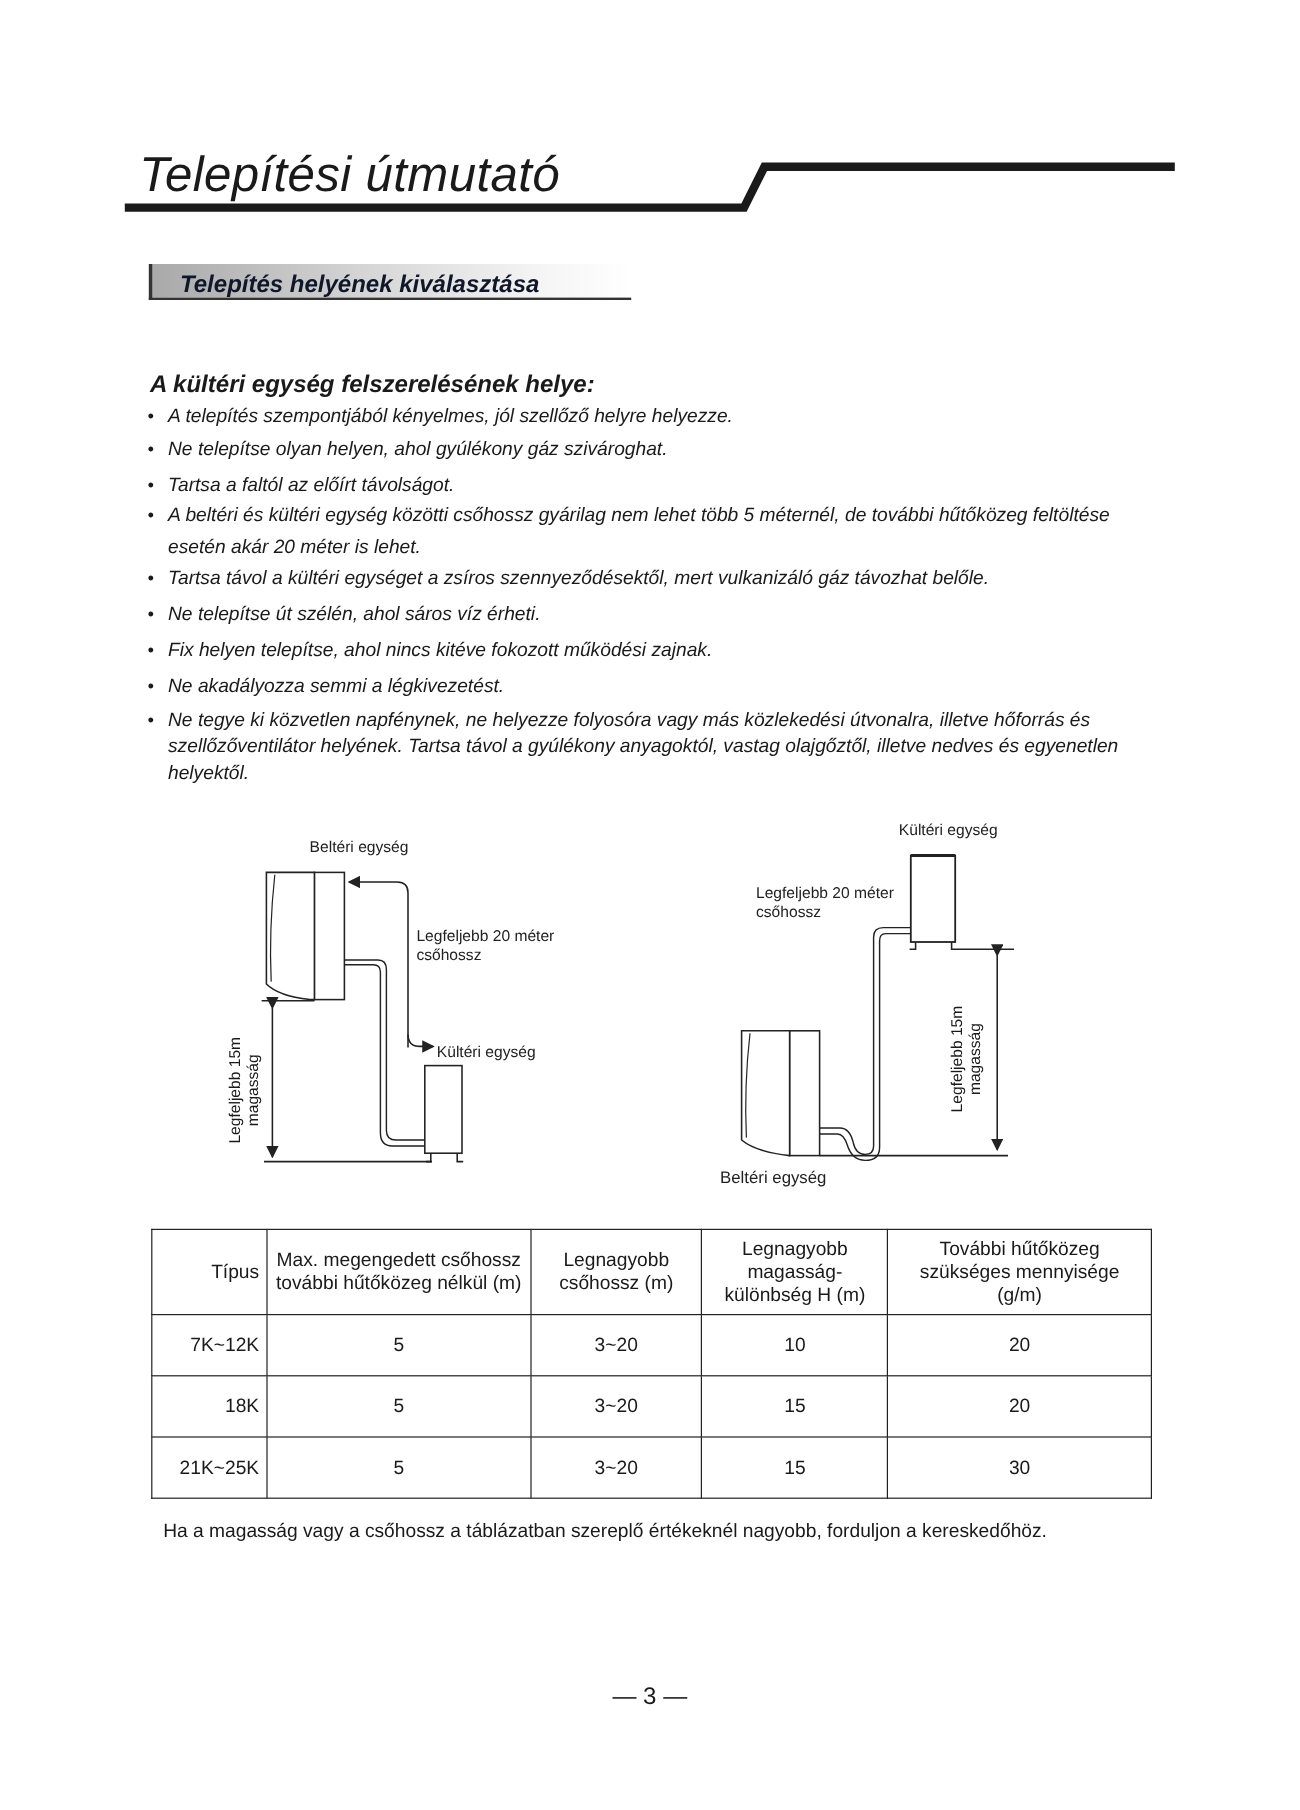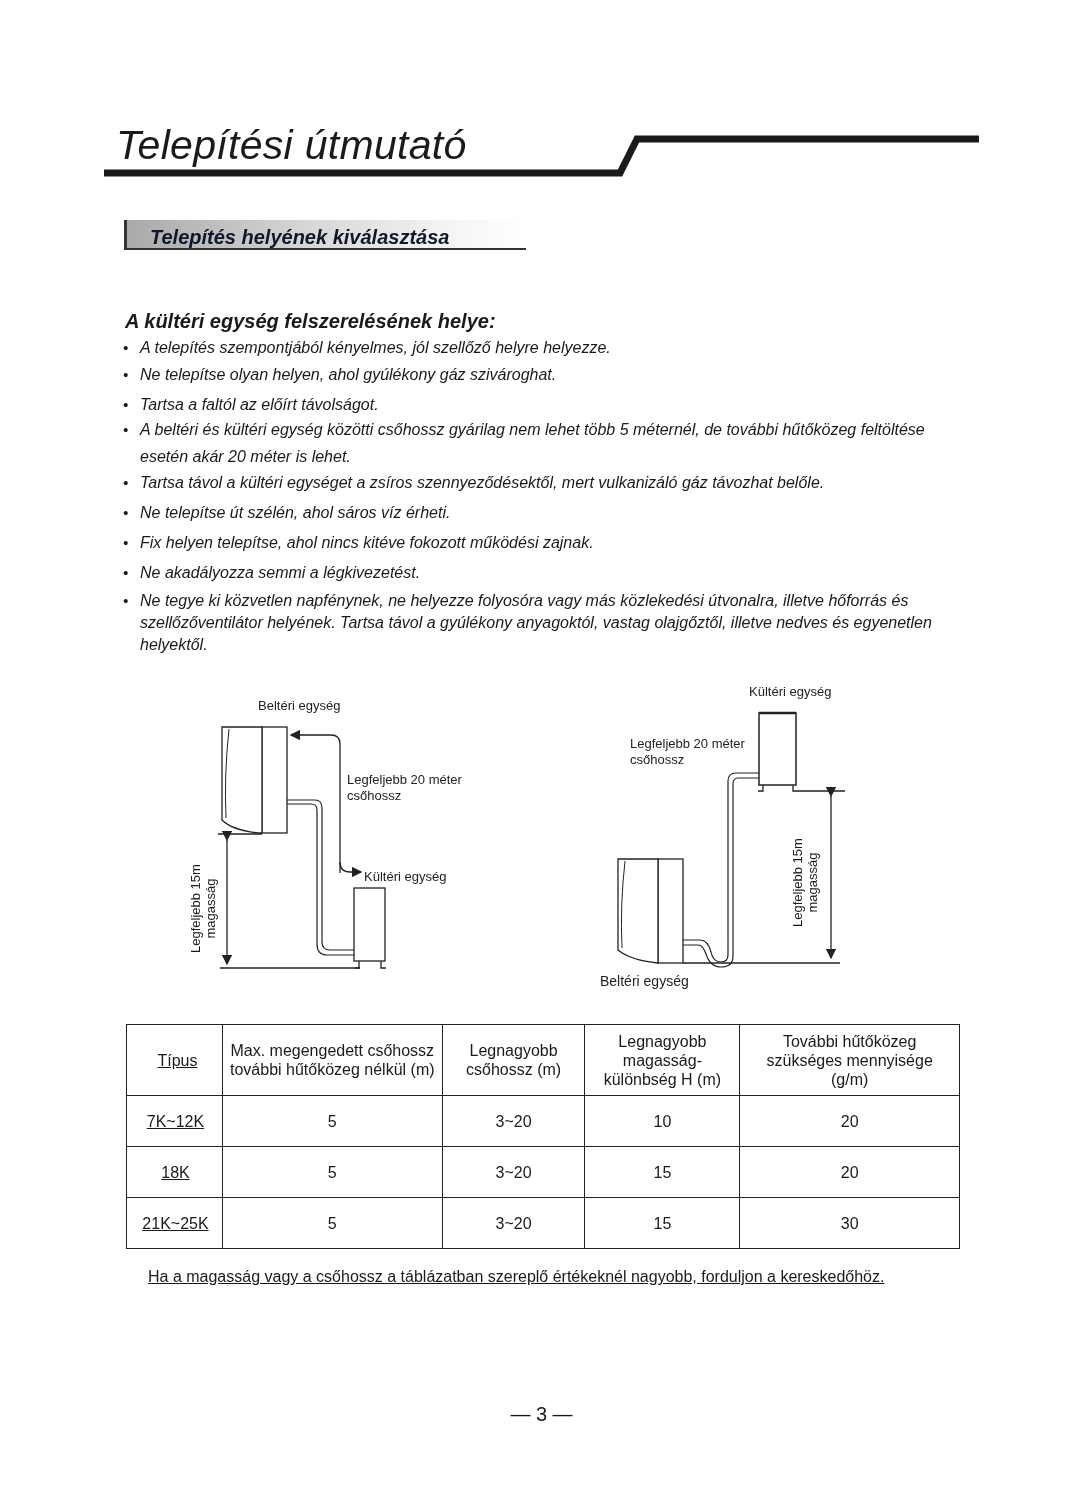--- a/index.html
+++ b/index.html
@@ -29,23 +29,23 @@
   .diagram { left: 0; top: 0; width: 1083px; height: 1010px; pointer-events: none; }
   .dlabel { font-size: 13px; color: #222; white-space: nowrap; }
   .vlabel { transform-origin: left top; transform: rotate(-90deg); font-size: 13px; line-height: 15px; white-space: nowrap; text-align: center; }
 
   
   table.spec { left: 126px; top: 1024px; border-collapse: collapse; width: 834px; }
   table.spec td, table.spec th { border: 1.5px solid #222; font-size: 16px; font-weight: normal;
                    text-align: center; vertical-align: middle; padding: 0 6px; line-height: 19px; color: #1a1a1a; }
   table.spec th { height: 70px; }
   table.spec td { height: 50px; }
-  table.spec .c-type { text-align: center; padding-left: 8px; text-decoration: underline; }
+  table.spec .c-type { text-align: right; padding-left: 8px; }
 
-  .note { left: 148px; top: 1268px; font-size: 16px; white-space: nowrap; text-decoration: underline; }
+  .note { left: 136px; top: 1268px; font-size: 16px; white-space: nowrap; }
   .page-number { left: 0; width: 1083px; top: 1403px; text-align: center; font-size: 20px; }
 </style>
 </head>
 <body>
 
 <div class="abs page-title">Telepítési útmutató</div>
 <svg class="abs title-rule" viewBox="0 0 1083 200">
   <polyline points="104,173 620,173 637,139 979,139" fill="none" stroke="#1a1a1a" stroke-width="7" stroke-linejoin="miter"></polyline>
 </svg>
 

